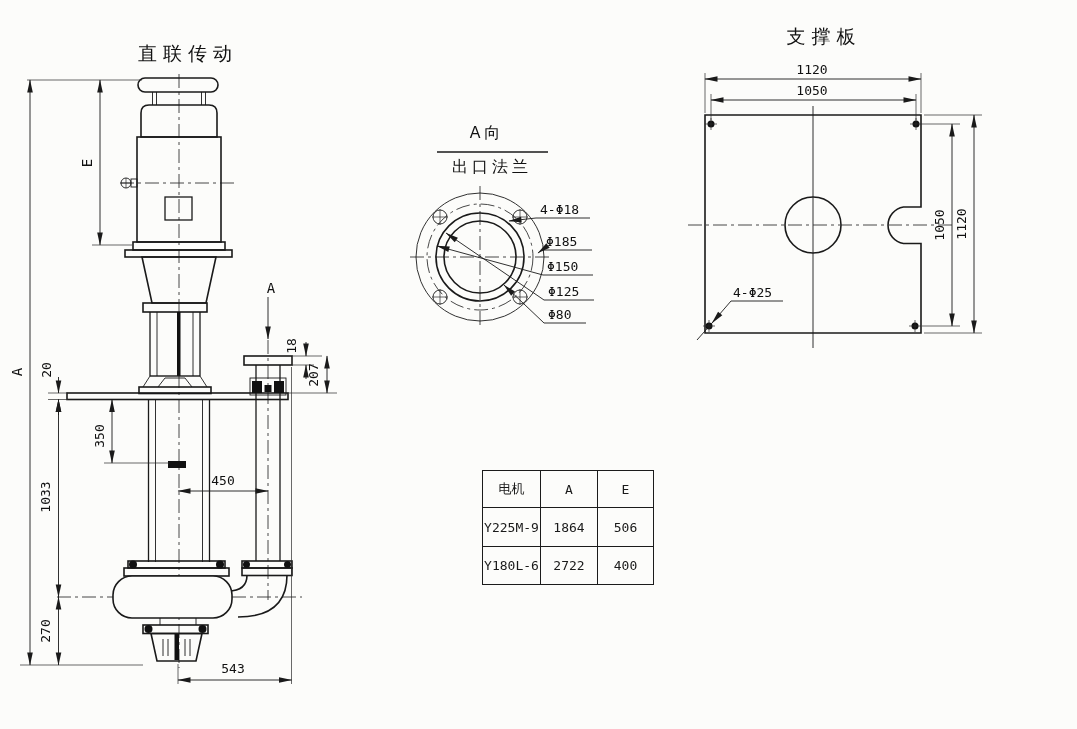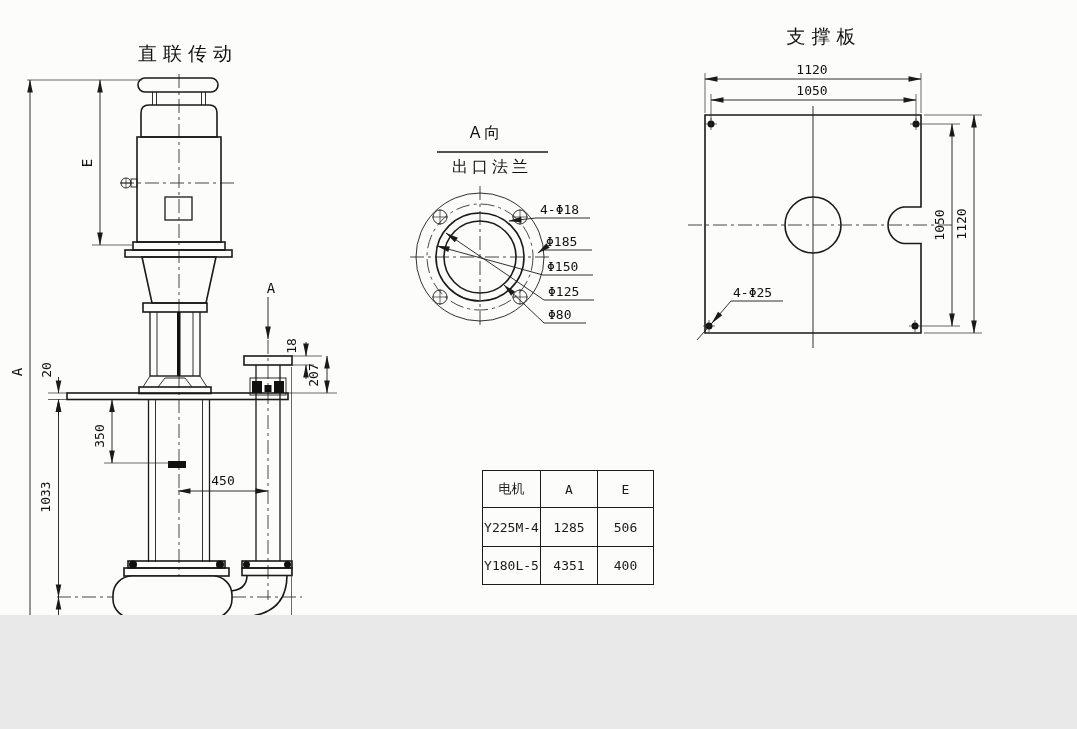--- a/index.html
+++ b/index.html
@@ -1,16 +1,16 @@
 <!DOCTYPE html>
 <html><head>
 <meta charset="utf-8">
 <style>
   html,body{margin:0;padding:0;background:#e9e9e9;}
-  #page{position:relative;width:1077px;height:615px;background:#fcfcfa;overflow:hidden;
+  #page{position:relative;width:1077px;height:729px;background:#fcfcfa;overflow:hidden;
         font-family:"Liberation Sans",sans-serif;color:#1a1a1a;}
   svg{position:absolute;left:0;top:0;}
   .ol{stroke:#1a1a1a;stroke-width:1.6;fill:none;}
   .olf{stroke:#1a1a1a;stroke-width:1.6;fill:#fcfcfa;}
   .md{stroke:#1a1a1a;stroke-width:1.3;fill:none;}
   .thin{stroke:#1a1a1a;stroke-width:0.9;fill:none;}
   .hair{stroke:#2a2a2a;stroke-width:0.7;fill:none;}
   .cl{stroke:#333;stroke-width:0.9;fill:none;stroke-dasharray:14 4 3 4;}
   .dk{fill:#111;stroke:none;}
   .dim{stroke:#1a1a1a;stroke-width:0.9;fill:none;}
@@ -279,24 +279,24 @@
 </svg>
 
 <table id="motor-table">
   <tbody>
     <tr>
       <td class="c1 r1 cncell">电机</td>
       <td class="c2 r1">A</td>
       <td class="c3 r1">E</td>
     </tr>
     <tr>
-      <td class="c1 r2">Y225M-4</td>
-      <td class="c2 r2">1285</td>
+      <td class="c1 r2">Y225M-9</td>
+      <td class="c2 r2">1864</td>
       <td class="c3 r2">506</td>
     </tr>
     <tr>
-      <td class="c1 r3">Y180L-5</td>
-      <td class="c2 r3">4351</td>
+      <td class="c1 r3">Y180L-6</td>
+      <td class="c2 r3">2722</td>
       <td class="c3 r3">400</td>
     </tr>
   </tbody>
 </table>
 </div>
 
 </body></html>

